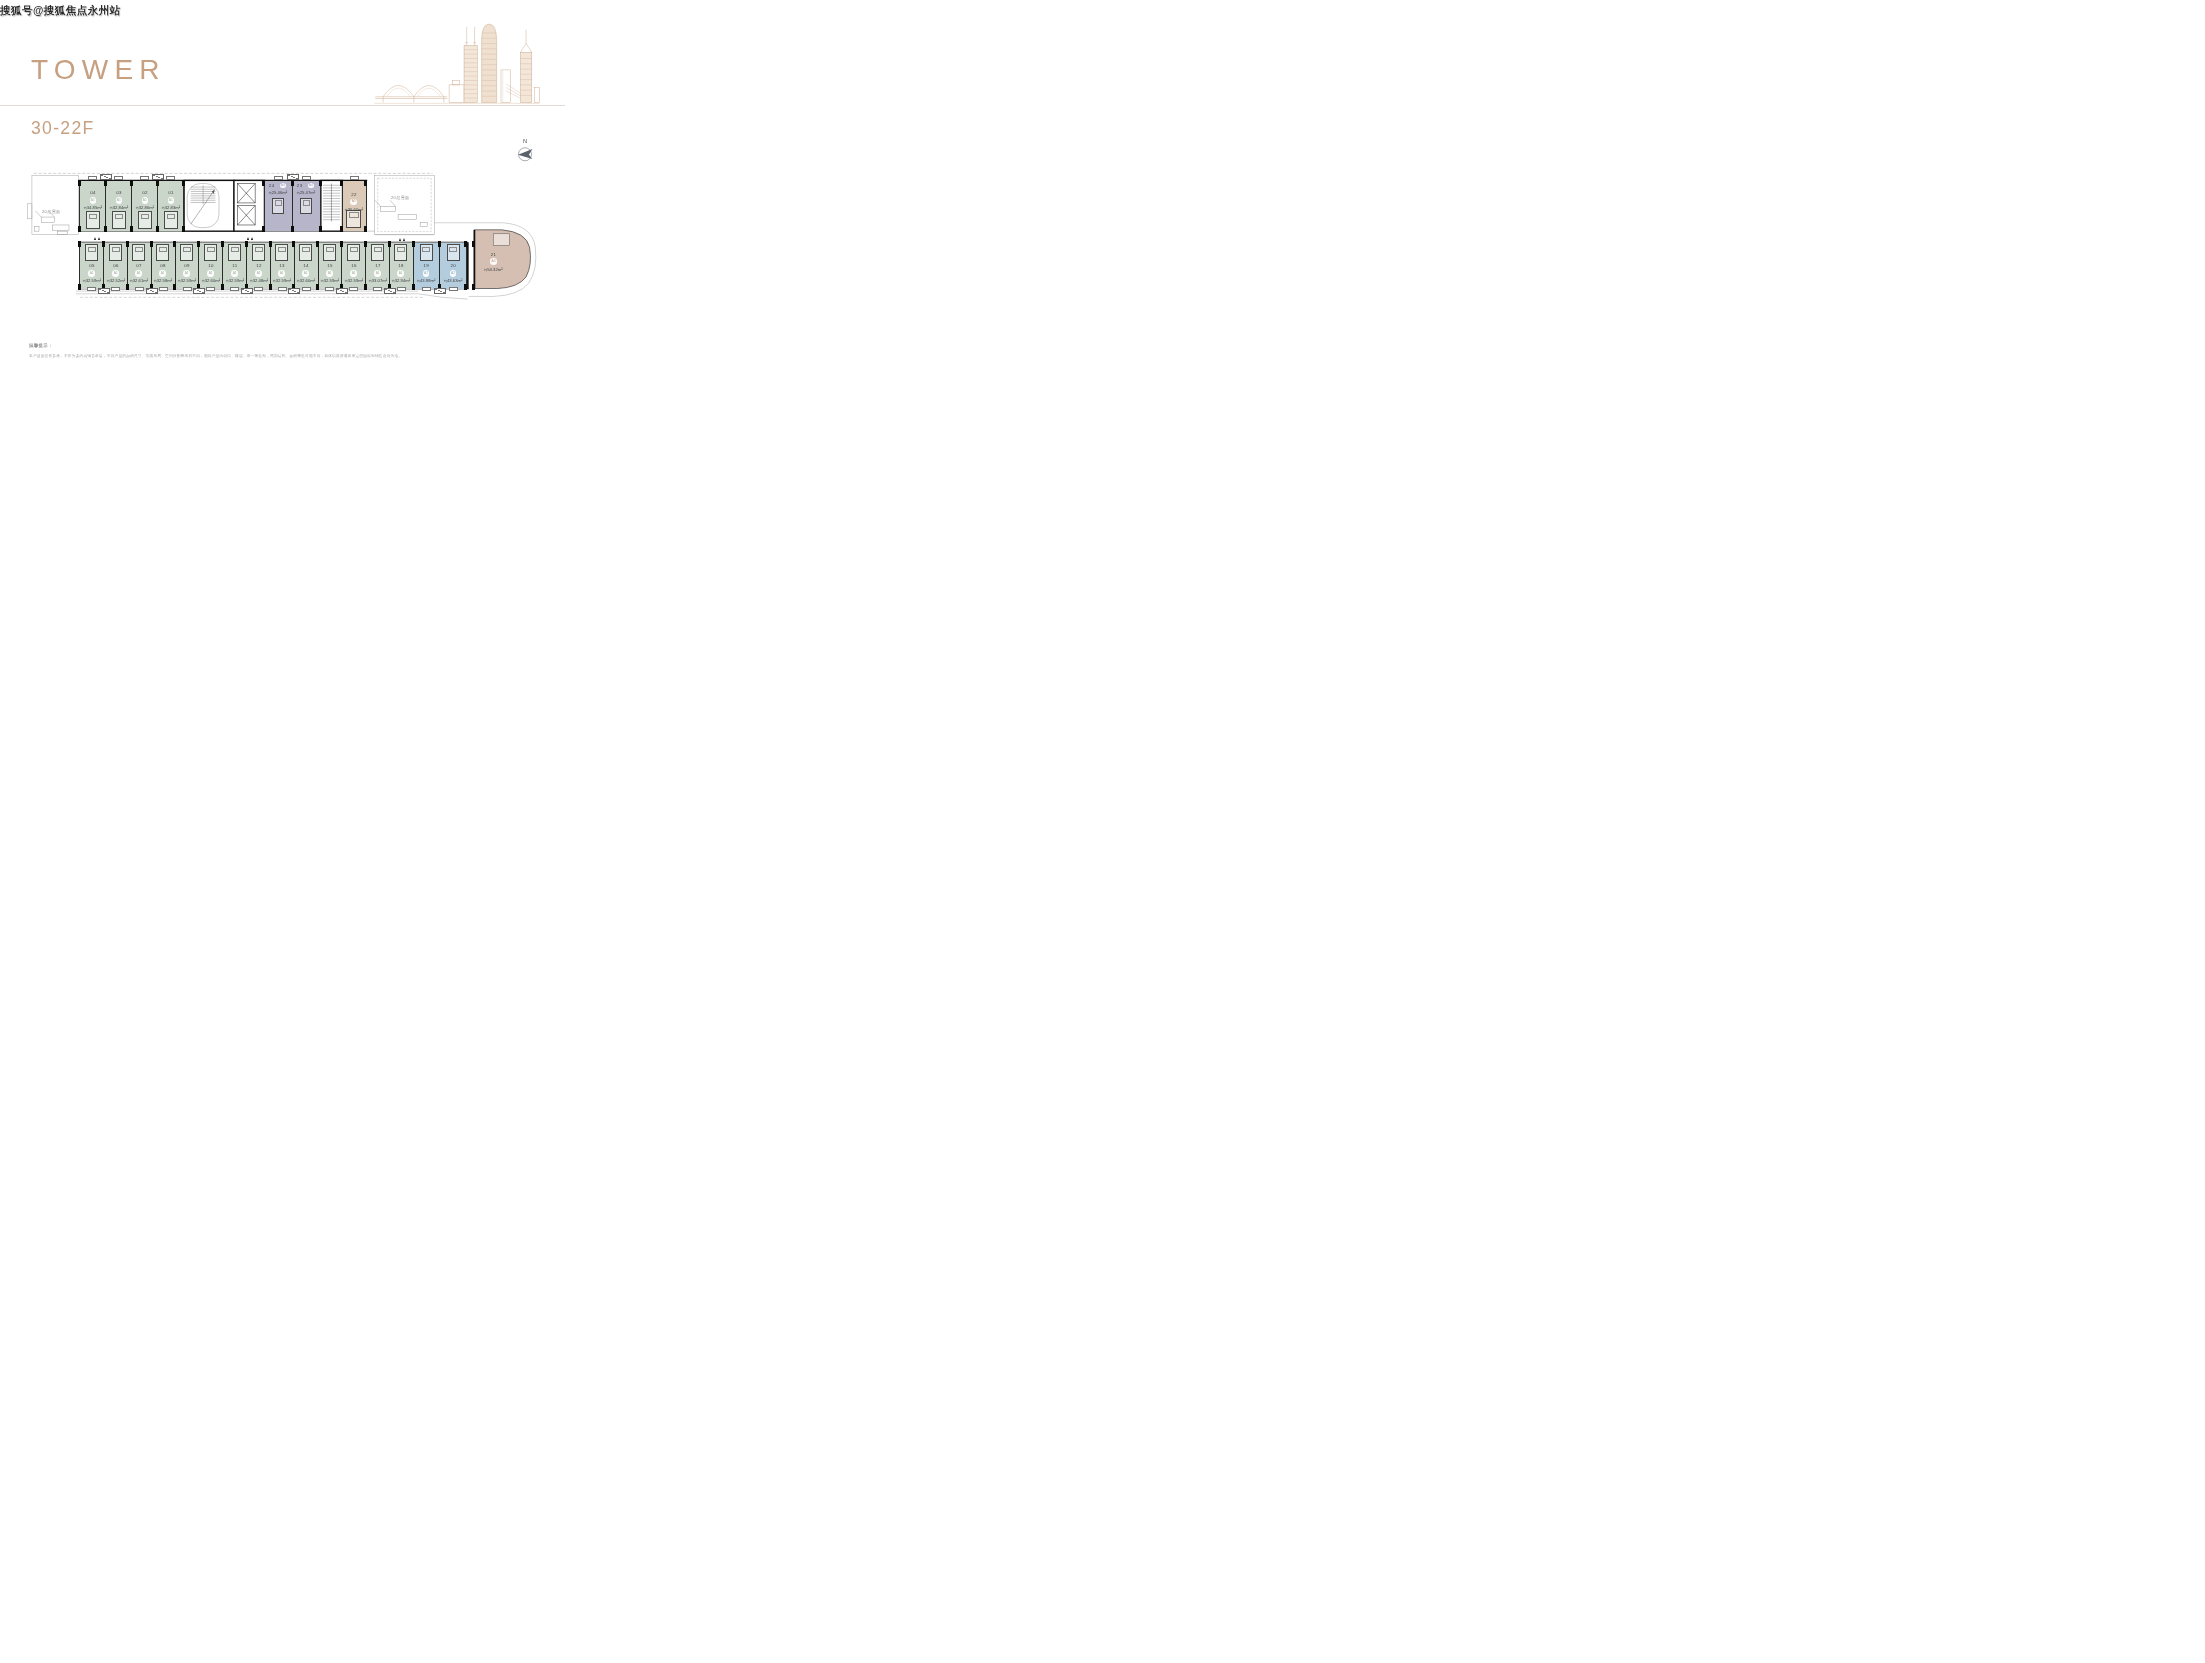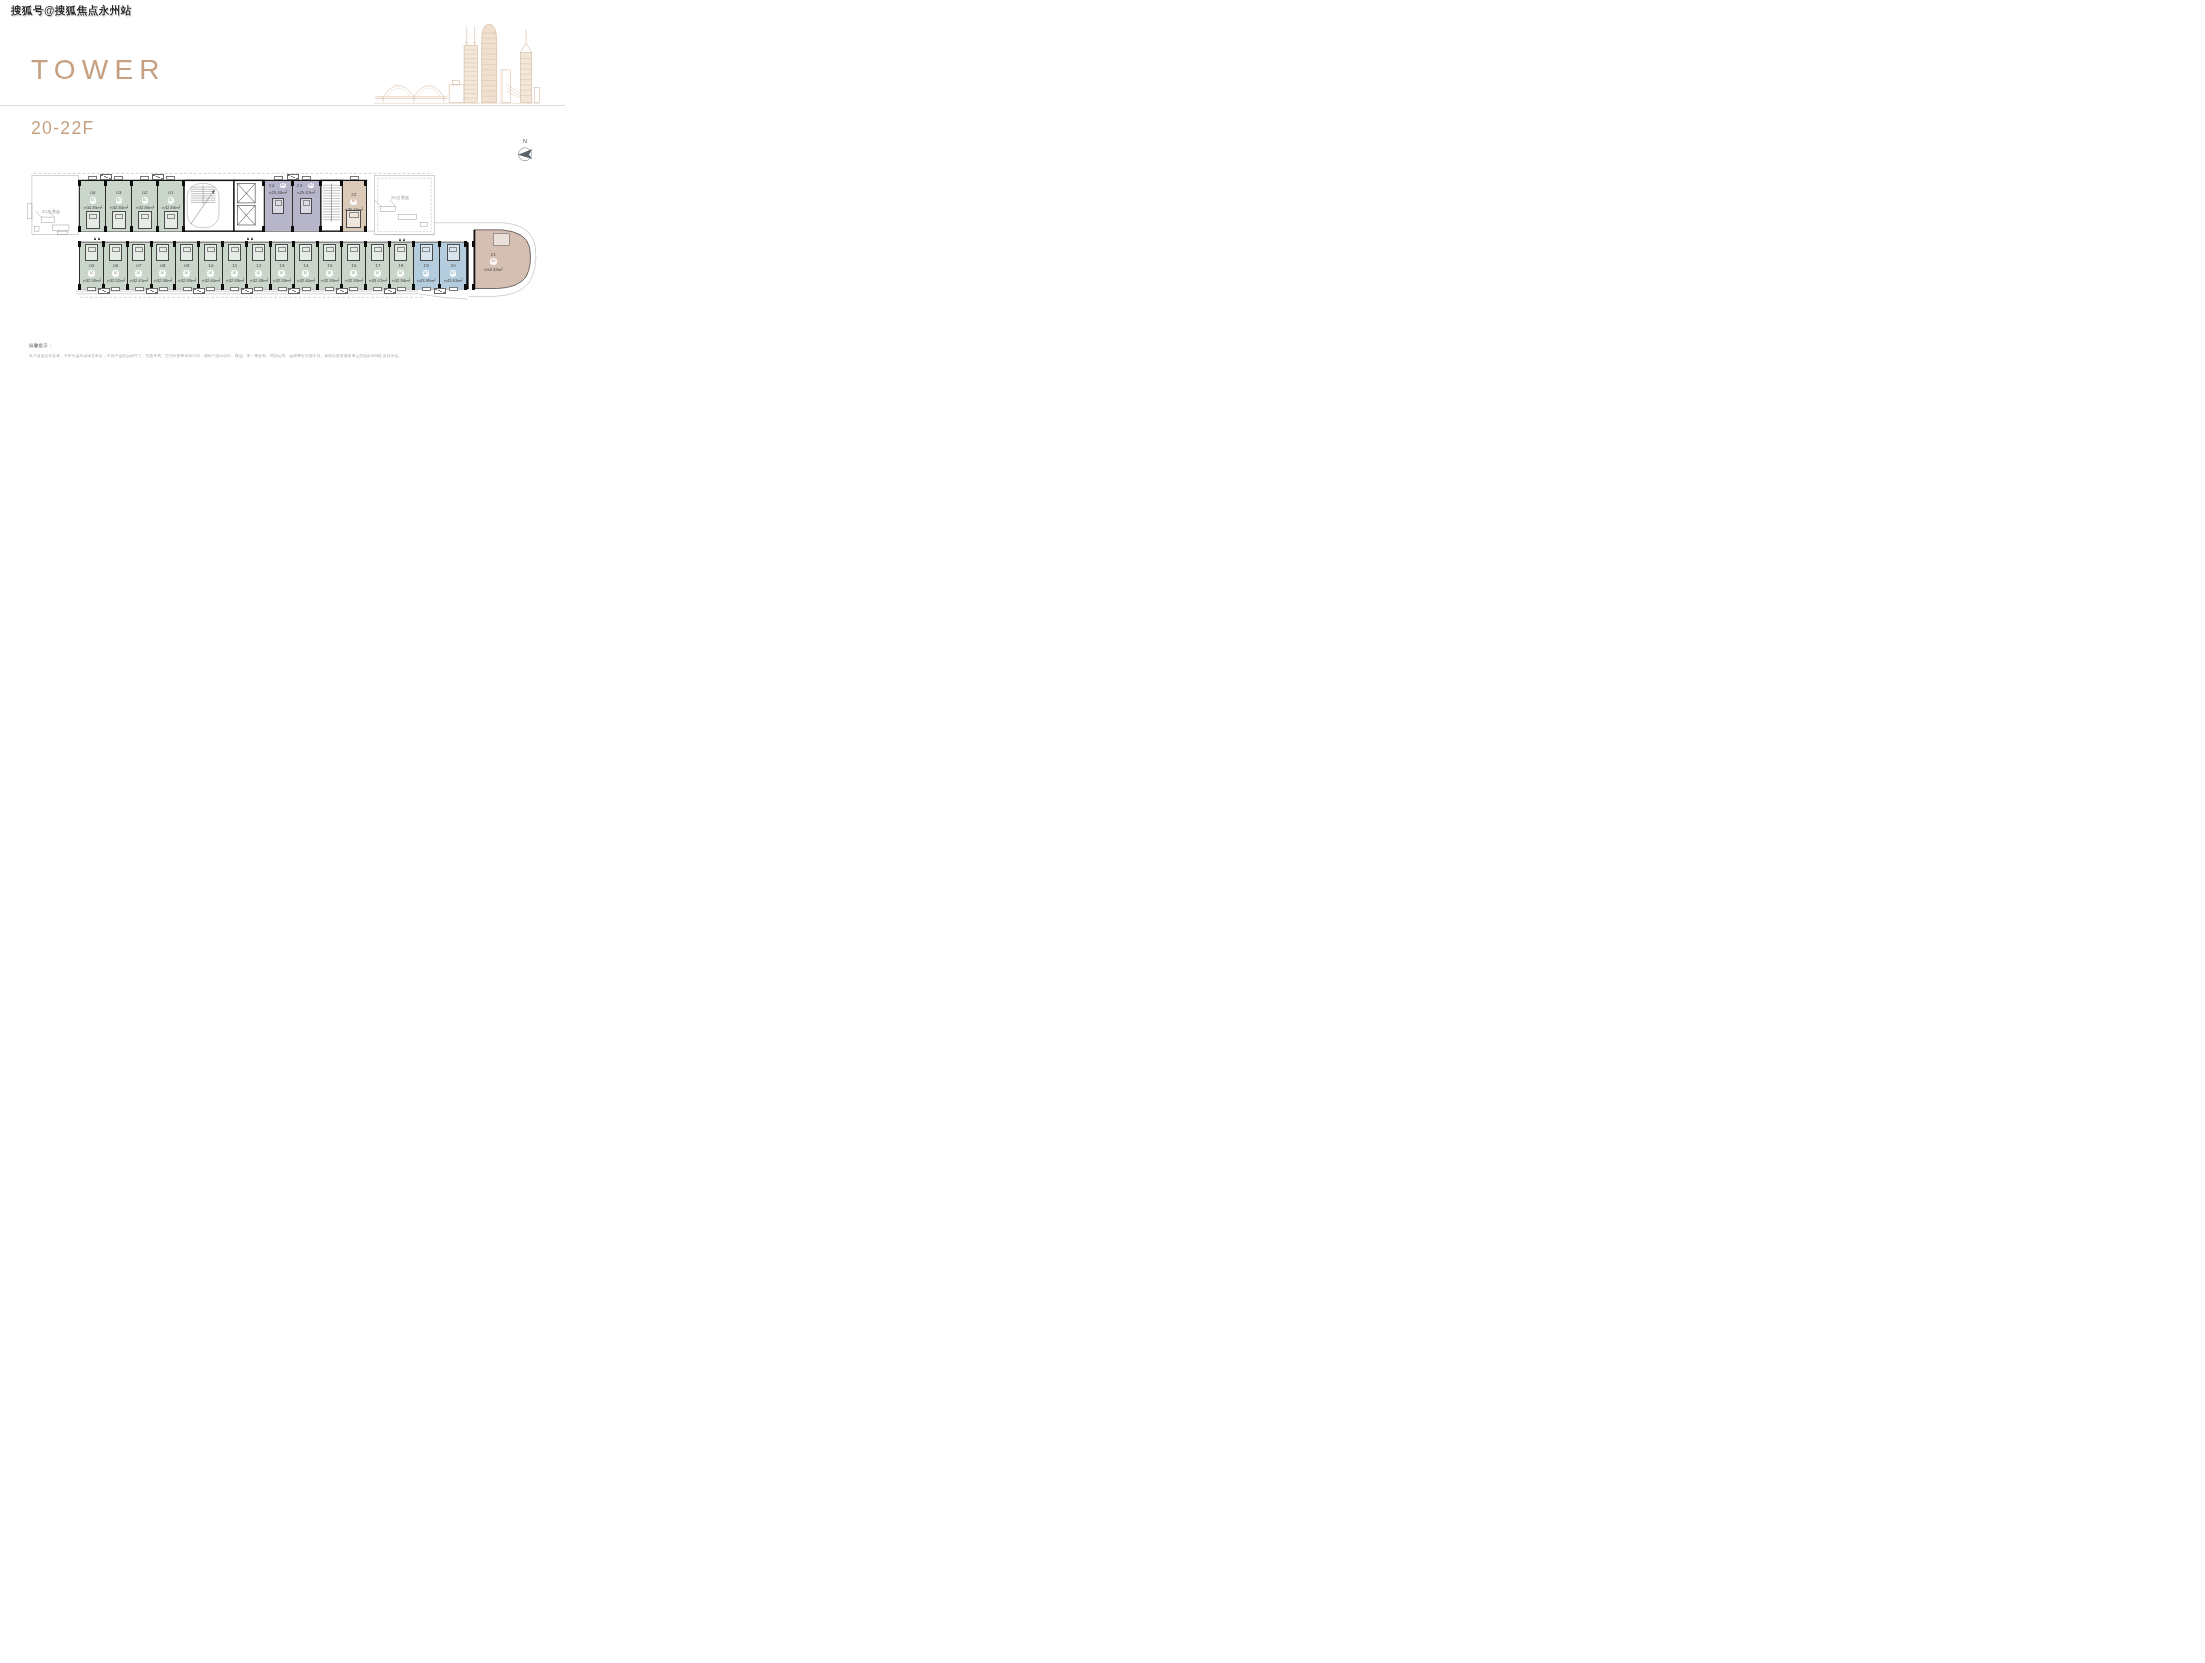--- a/index.html
+++ b/index.html
@@ -1,19 +1,19 @@
 <!DOCTYPE html>
 <html style="font-size:7px"><head>
 <meta charset="utf-8">
 <style>
   html,body{margin:0;padding:0;background:#ffffff;}
   .page{position:relative;width:565px;height:416px;background:#ffffff;overflow:hidden;
         font-family:"Liberation Sans",sans-serif;color:#3f4345;}
   
-  .watermark{position:absolute;left:11px;top:4.4px;font-size:10.6px;font-weight:bold;color:#2b2b2b;
+  .watermark{position:absolute;left:0;top:4.4px;font-size:10.6px;font-weight:bold;color:#2b2b2b;
      text-shadow:0.4px 0.4px 0 #fff,-0.4px -0.4px 0 #fff,0.4px -0.4px 0 #fff,-0.4px 0.4px 0 #fff,0.9px 0.9px 0.9px #bbb;
      letter-spacing:0.4px;}
   .tower-title{position:absolute;left:31px;top:54px;font-size:28px;font-weight:200;
      letter-spacing:6.2px;color:#c6a080;}
   .divider{position:absolute;left:0;top:105px;width:565px;height:0.4px;background:#e2dcd5;}
   .floor-range{position:absolute;left:31px;top:118px;font-size:17.6px;font-weight:300;
      letter-spacing:1.3px;color:#c6a080;}
   .skyline{position:absolute;left:373px;top:17.6px;}
   
   .north{position:absolute;left:515px;top:138px;width:20px;height:25.6px;}
@@ -42,21 +42,21 @@
   .notice-body{position:absolute;left:29px;top:353px;width:507px;font-size:3.7px;color:#a5a5a5;letter-spacing:0.2px;}
 </style>
 </head>
 <body>
 
 <div class="page">
 
   <div class="watermark">搜狐号@搜狐焦点永州站</div>
   <div class="tower-title">TOWER</div>
   <div class="divider"></div>
-  <div class="floor-range">20-22F</div>
+  <div class="floor-range">30-22F</div>
 
   <svg class="skyline" width="168" height="88" viewBox="0 0 380 200">
     <g stroke="#c9a486" fill="none" stroke-width="1">
 
       <line x1="2" y1="194" x2="378" y2="194" stroke="#d8c3ad"></line>
 
       <line x1="4" y1="179" x2="168" y2="179"></line>
       <line x1="4" y1="183" x2="168" y2="183"></line>
       <path d="M22,179 Q56,128 92,179"></path>
       <path d="M92,179 Q126,128 160,179"></path>

